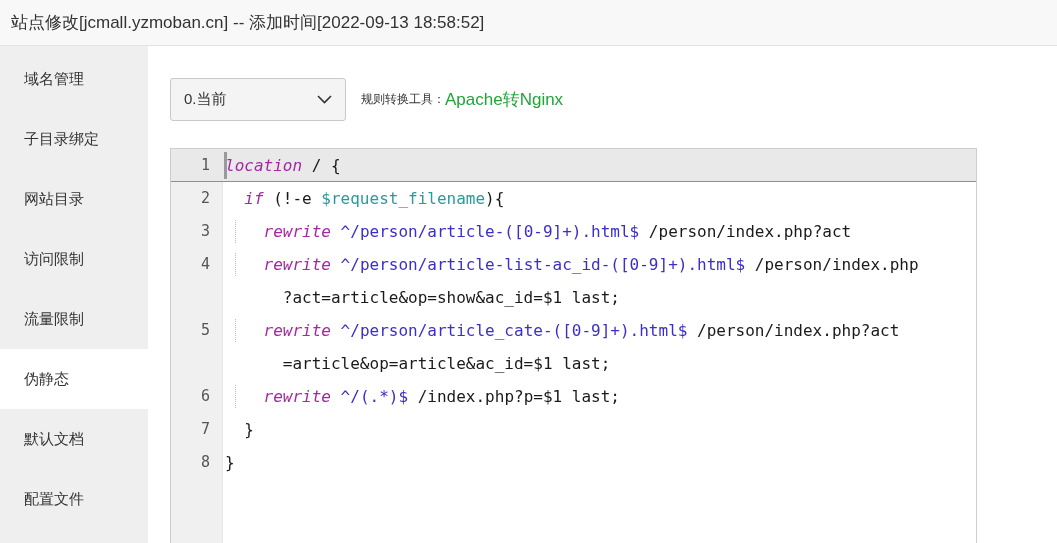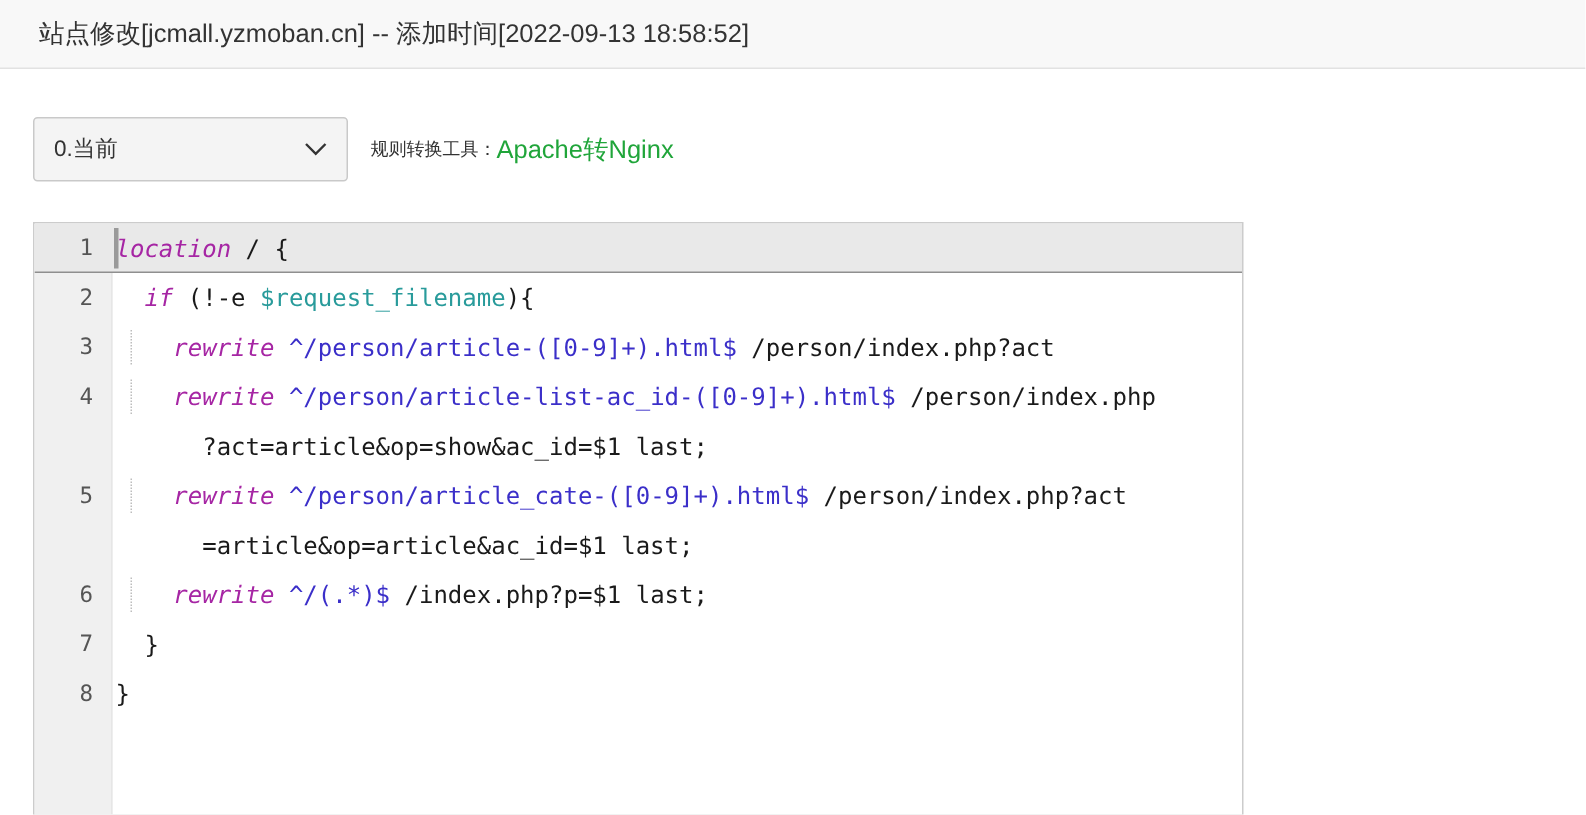--- a/index.html
+++ b/index.html
@@ -1,32 +1,32 @@
 <!DOCTYPE html>
 <html style="--green: #20a53a; --kw: #a626a4; --re: #3b2fc9; --vr: #299b9b;"><head>
 <meta charset="utf-8">
 <style>
   * { margin:0; padding:0; box-sizing:border-box; }
   html,body { width:1057px; height:543px; overflow:hidden; background:#fff;
     font-family:"Liberation Sans","DejaVu Sans",sans-serif; }
 
   .titlebar { height:46px; background:#f8f8f8; border-bottom:1px solid #e2e2e2;
-    display:flex; align-items:center; padding:0 26px; font-size:17px; color:#333; }
+    display:flex; align-items:center; padding:0 11px; font-size:17px; color:#333; }
 
   .layout { display:flex; height:497px; }
 
   .sidebar { width:148px; background:#efefef; padding-top:3px; flex:0 0 148px; }
   .side-item { height:60px; display:flex; align-items:center; padding-left:24px;
     font-size:15px; color:#333; cursor:pointer; }
   .side-item.active { background:#ffffff; }
 
   .main { flex:1; background:#fff; padding:32px 0 0 22px; }
 
   .controls { display:flex; align-items:center; height:43px; margin-bottom:27px; }
-  .select-box { width:210px; height:43px; background:#f4f4f4; border:1px solid #c9c9c9;
+  .select-box { width:176px; height:43px; background:#f4f4f4; border:1px solid #c9c9c9;
     border-radius:3px; display:flex; align-items:center; justify-content:space-between;
     padding:0 13px; font-size:15px; color:#333; cursor:pointer; }
   .chev { display:flex; align-items:center; }
   .tool-label { margin-left:15px; font-size:12px; color:#333; }
   .tool-link { font-size:17px; color:var(--green,#20a53a); text-decoration:none; cursor:pointer; }
 
   .editor { position:relative; width:807px; height:396px; border:1px solid #ccc;
     background:#fff; overflow:hidden;
     font-family:"DejaVu Sans Mono","Liberation Mono",monospace; font-size:16px; }
   .gutter-bg { position:absolute; left:0; top:0; bottom:0; width:52px;
@@ -45,20 +45,30 @@
   .tok-p { color:#1a1a1a; }
 </style>
 </head>
 <body>
 
 <div class="titlebar">
   <span>站点修改[jcmall.yzmoban.cn] -- 添加时间[2022-09-13 18:58:52]</span>
 </div>
 
 <div class="layout">
+  <div class="sidebar">
+      <div class="side-item">域名管理</div>
+      <div class="side-item">子目录绑定</div>
+      <div class="side-item">网站目录</div>
+      <div class="side-item">访问限制</div>
+      <div class="side-item">流量限制</div>
+      <div class="side-item active">伪静态</div>
+      <div class="side-item">默认文档</div>
+      <div class="side-item">配置文件</div>
+    </div>
 
   <div class="main">
     <div class="controls">
       <div class="select-box">
         <span>0.当前</span>
         <span class="chev">
           <svg width="15" height="9" viewBox="0 0 15 9">
               <polyline points="1,1 7.5,7.5 14,1" fill="none" stroke="#333" stroke-width="1.6"></polyline>
             </svg>
         </span>

